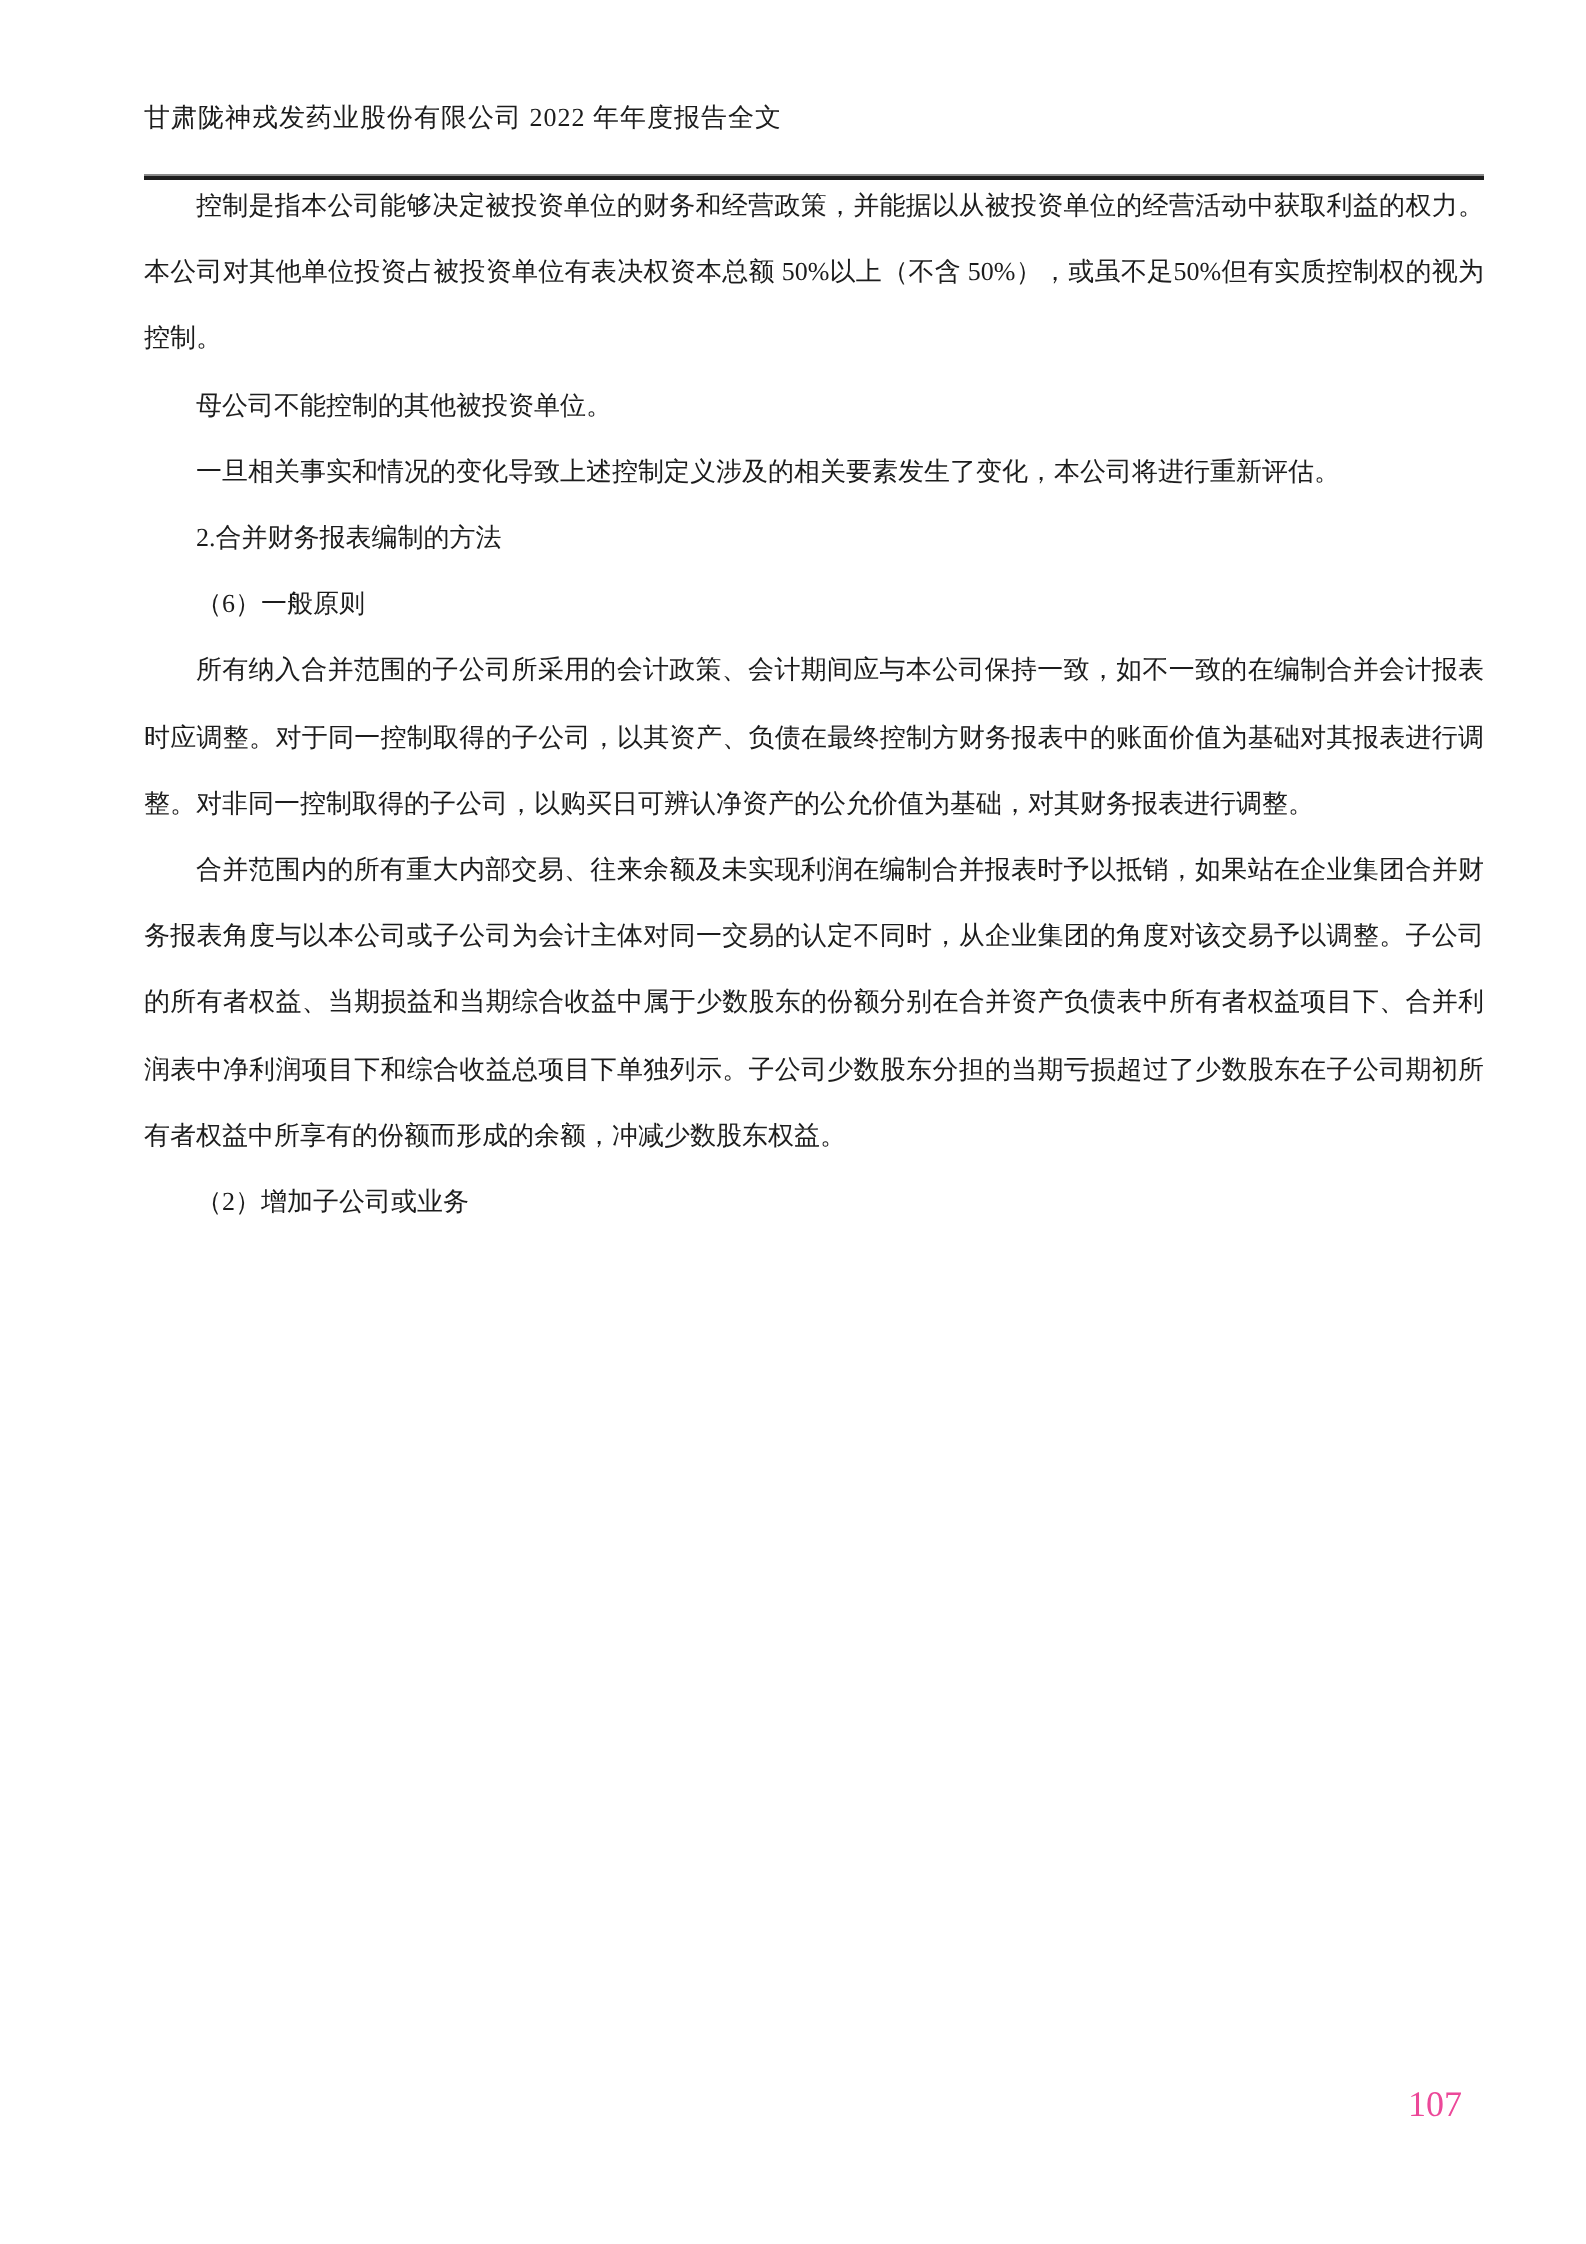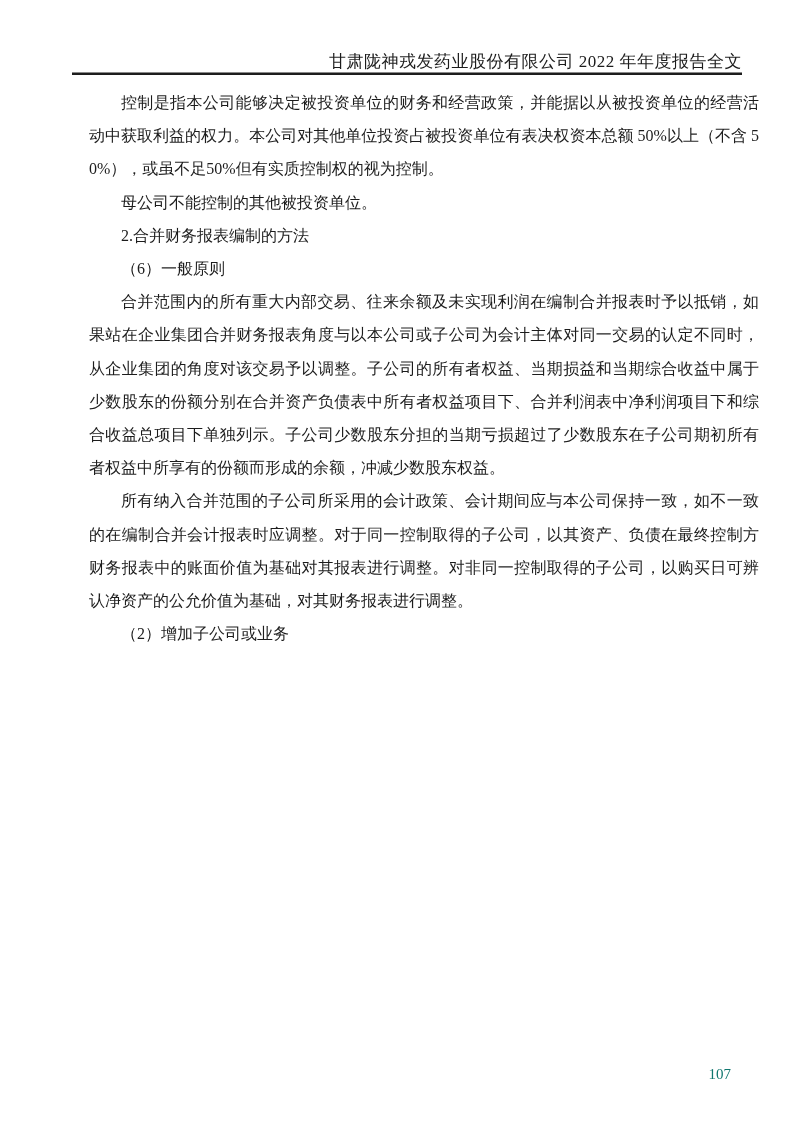--- a/index.html
+++ b/index.html
@@ -14,68 +14,67 @@
     background: #ffffff;
     font-family: "Liberation Serif", "DejaVu Serif", serif;
     color: #1c1c1c;
     overflow: hidden;
   }
   .header {
     position: absolute;
     top: 50px;
     left: 72px;
     width: 670px;
-    text-align: right;
-    font-size: 17px;
+    text-align: left;
+    font-size: 13px;
     letter-spacing: 0.5px;
-    padding-bottom: 0;
+    padding-bottom: 20px;
     border-bottom: 2px solid #1d1d1d;
     box-shadow: 0 -1px 0 0 #8a8a8a inset;
     color: #1c1c1c;
   }
   .body-text {
     position: absolute;
     top: 86px;
     left: 72px;
     width: 670px;
-    font-size: 16px;
+    font-size: 13px;
     line-height: 33.2px;
     text-align: justify;
     text-justify: inter-character;
-    margin-left: 17px;
   }
   .body-text p {
     margin: 0;
     padding: 0;
     text-indent: 2em;
     word-break: break-all;
   }
   .page-number {
     position: absolute;
     top: 1042px;
     right: 62px;
-    font-size: 15px;
-    color: #0f766e;
-    margin-top: 24px;
+    font-size: 18px;
+    color: #ec4899;
   }
 </style>
 </head>
 <body>
 
 <div class="page">
 
   <div class="header">
     <span>甘肃陇神戎发药业股份有限公司 2022 年年度报告全文</span>
   </div>
 
   <div class="body-text">
     <p>控制是指本公司能够决定被投资单位的财务和经营政策，并能据以从被投资单位的经营活动中获取利益的权力。本公司对其他单位投资占被投资单位有表决权资本总额 50%以上（不含 50%），或虽不足50%但有实质控制权的视为控制。</p>
     <p>母公司不能控制的其他被投资单位。</p>
+    <p>一旦相关事实和情况的变化导致上述控制定义涉及的相关要素发生了变化，本公司将进行重新评估。</p>
     <p>2.合并财务报表编制的方法</p>
     <p>（6）一般原则</p>
+    <p>所有纳入合并范围的子公司所采用的会计政策、会计期间应与本公司保持一致，如不一致的在编制合并会计报表时应调整。对于同一控制取得的子公司，以其资产、负债在最终控制方财务报表中的账面价值为基础对其报表进行调整。对非同一控制取得的子公司，以购买日可辨认净资产的公允价值为基础，对其财务报表进行调整。</p>
     <p>合并范围内的所有重大内部交易、往来余额及未实现利润在编制合并报表时予以抵销，如果站在企业集团合并财务报表角度与以本公司或子公司为会计主体对同一交易的认定不同时，从企业集团的角度对该交易予以调整。子公司的所有者权益、当期损益和当期综合收益中属于少数股东的份额分别在合并资产负债表中所有者权益项目下、合并利润表中净利润项目下和综合收益总项目下单独列示。子公司少数股东分担的当期亏损超过了少数股东在子公司期初所有者权益中所享有的份额而形成的余额，冲减少数股东权益。</p>
-    <p>所有纳入合并范围的子公司所采用的会计政策、会计期间应与本公司保持一致，如不一致的在编制合并会计报表时应调整。对于同一控制取得的子公司，以其资产、负债在最终控制方财务报表中的账面价值为基础对其报表进行调整。对非同一控制取得的子公司，以购买日可辨认净资产的公允价值为基础，对其财务报表进行调整。</p>
     <p>（2）增加子公司或业务</p>
   </div>
 
   <div class="page-number">107</div>
 
 </div>
 
 </body></html>

